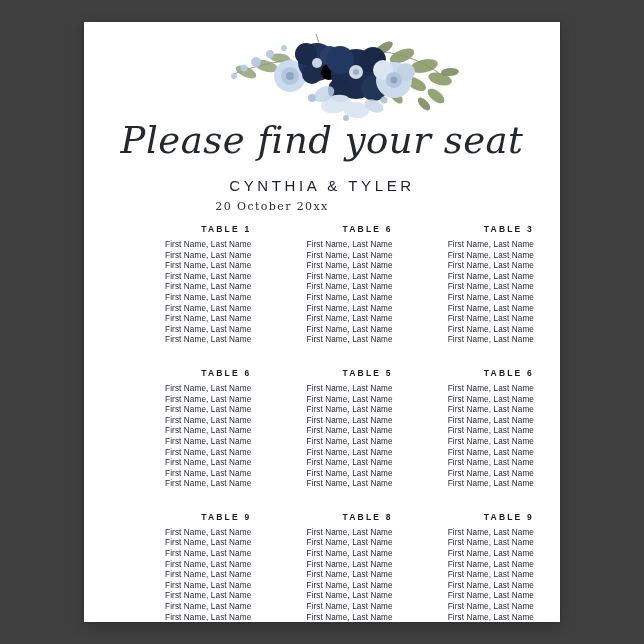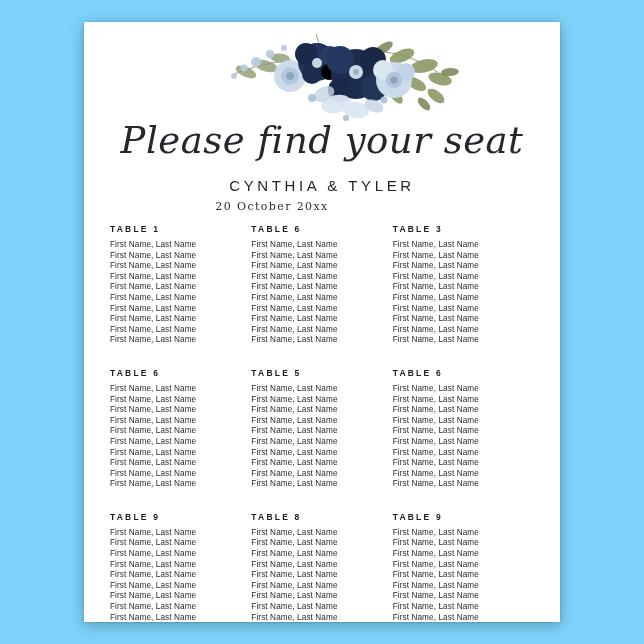--- a/index.html
+++ b/index.html
@@ -11,21 +11,21 @@
     height: 644px;
     background: #e9e9e9;
     font-family: "Liberation Sans", sans-serif;
     overflow: hidden;
   }
 
   .stage {
     position: relative;
     width: 644px;
     height: 644px;
-    background: #7dd3fc;
+    background: #404040;
   }
 
   
   .poster-shadow {
     position: absolute;
     left: 84px;
     top: 22px;
     width: 476px;
     height: 600px;
     background: #ffffff;
@@ -97,21 +97,21 @@
     left: 26px;
     top: 202px;
     width: 424px;
     display: grid;
     grid-template-columns: repeat(3, 1fr);
     row-gap: 22px;
     column-gap: 0px;
   }
 
   .table-block {
-    text-align: left;
+    text-align: right;
   }
 
   .table-title {
     font-family: "Liberation Sans", sans-serif;
     font-size: 8.5px;
     font-weight: bold;
     letter-spacing: 2.2px;
     color: #191d24;
     margin-bottom: 6px;
   }

